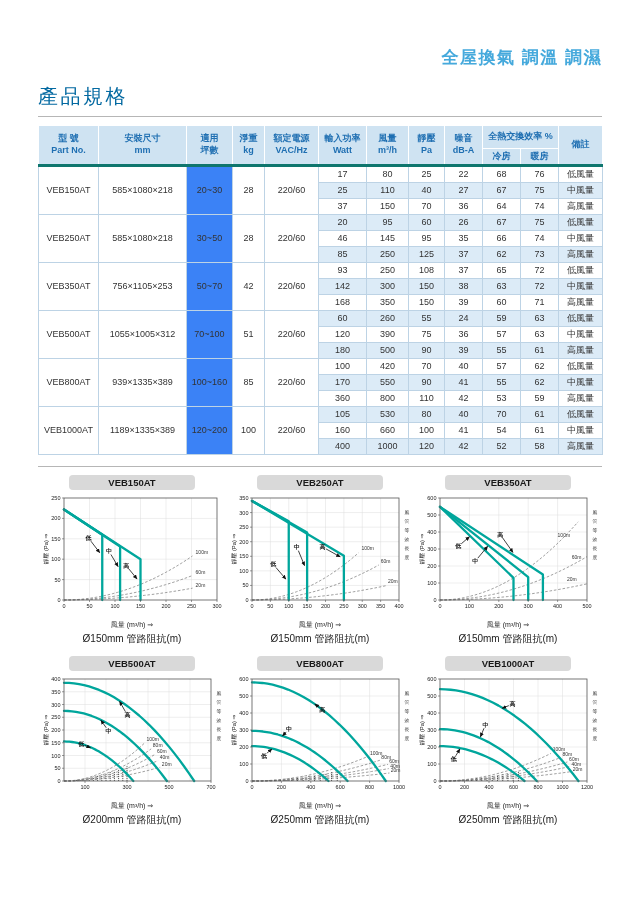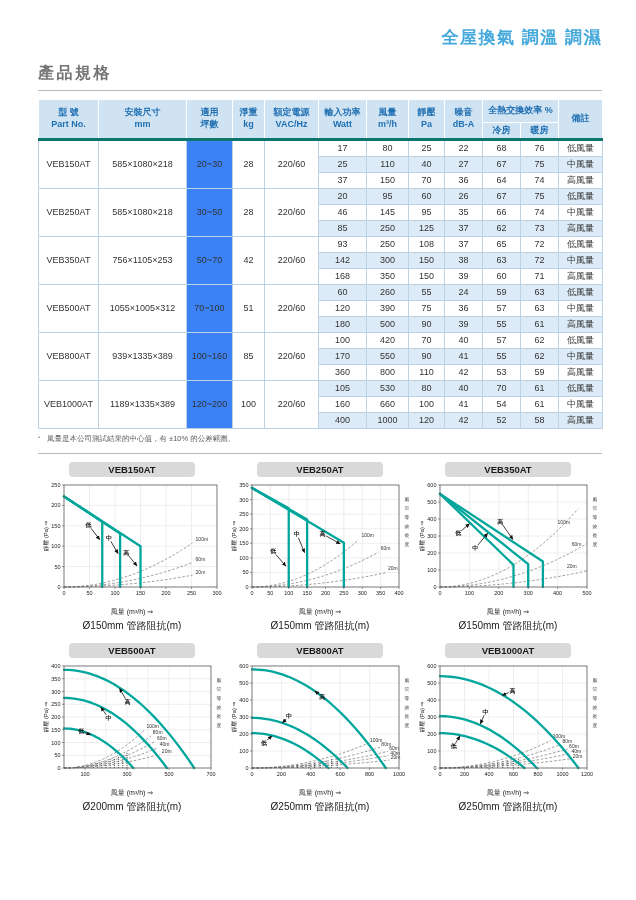--- a/index.html
+++ b/index.html
@@ -1,20 +1,20 @@
 <!DOCTYPE html>
 <html><head>
 <meta charset="utf-8">
 <style>
   html,body{margin:0;padding:0;}
   body{width:636px;height:900px;overflow:hidden;background:#fff;
        font-family:"Liberation Sans","DejaVu Sans",sans-serif;}
-  .page{padding:26px 34px 0 38px;position:relative;}
+  .page{padding:46px 34px 0 38px;position:relative;}
   .tagline{text-align:right;color:#45a9dc;font-size:17px;font-weight:bold;letter-spacing:1.5px;}
-  .sec-title{font-size:16px;color:#737373;font-weight:bold;letter-spacing:2.5px;margin:14px 0 0;}
+  .sec-title{font-size:20px;color:#0369a1;font-weight:normal;letter-spacing:2.5px;margin:14px 0 0;}
   .rule{border:none;border-top:1px solid #b6b6b6;margin:6px 0 0;}
 
   table.spec{border-collapse:collapse;width:564px;table-layout:fixed;margin-top:8px;border:1px solid #a5c3da;}
   .spec th{background:#cfe3f2;color:#1f6fb2;font-size:9px;font-weight:bold;border:1px solid #fff;
            padding:1px 0;line-height:1.3;text-align:center;}
   .spec thead tr.h1 th{height:20px;}
   .spec thead tr.h2 th{height:13px;}
   .spec thead{border-bottom:3px solid #0f766e;}
   .spec td{border:1px solid #bdd3e5;font-size:9px;color:#333;text-align:center;height:15px;padding:0;line-height:15px;
            white-space:nowrap;overflow:hidden;}
@@ -296,21 +296,20 @@
           <td class="tint">42</td>
           <td class="tint">52</td>
           <td class="tint">58</td>
           <td class="tint">高風量</td>
         </tr>
       </tbody>
   </table>
 
   <div class="notes">
     <ul class="left" id="notes-left">
-        <li>風量是本公司測試結果的中心值，有 ±10% 的公差範圍。</li>
       </ul>
   </div>
 
   <hr class="rule">
 
   <div class="charts" id="charts-grid">
       <div class="chart-cell"><div class="chart-title">VEB150AT</div><svg viewBox="0 0 184 124" width="184" height="124">
           <defs>
             <marker id="ah0" markerWidth="5" markerHeight="5" refX="4" refY="2" orient="auto" markerUnits="userSpaceOnUse">
               <path d="M0,0 L4.5,2 L0,4 Z" fill="#111"></path>

